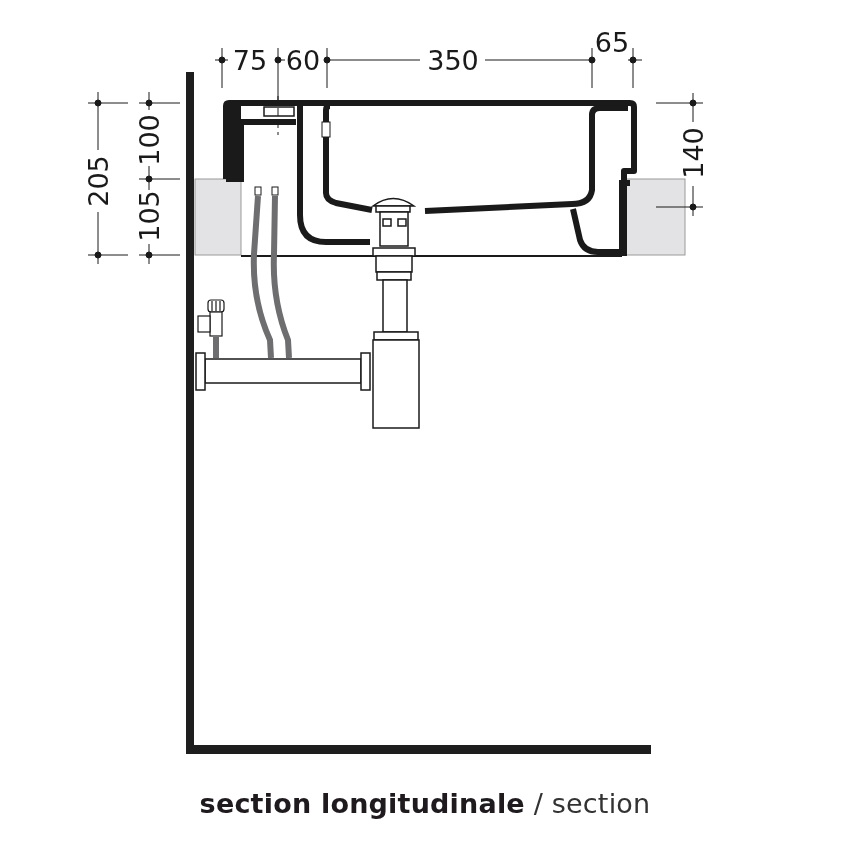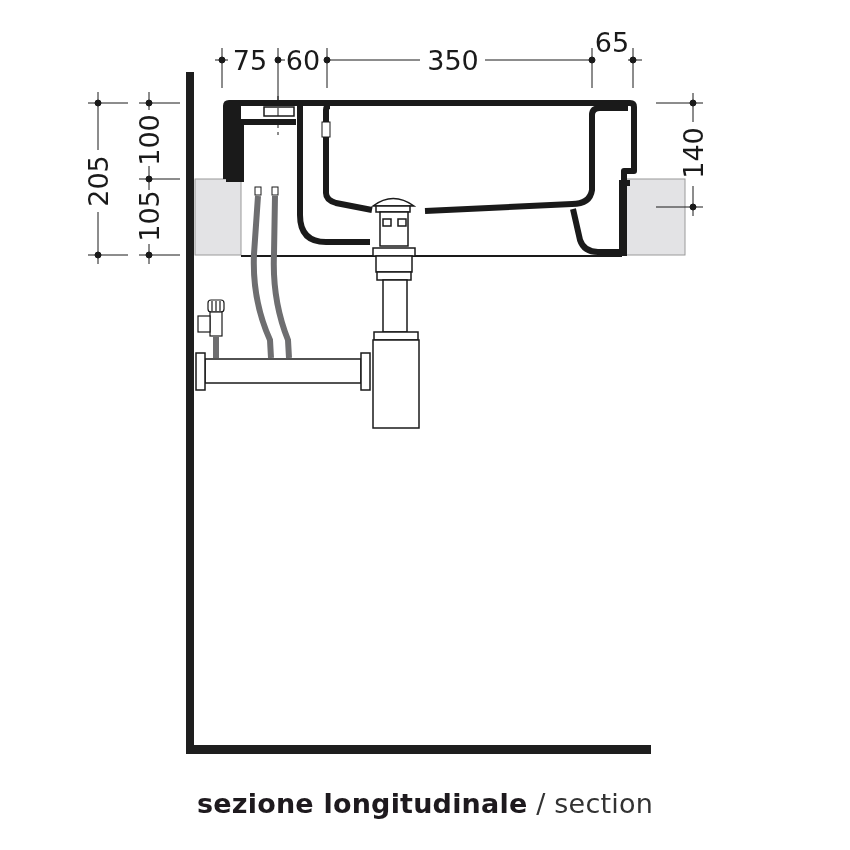--- a/index.html
+++ b/index.html
@@ -137,13 +137,13 @@
     <line x1="656" y1="103" x2="703" y2="103"></line>
     <line x1="693" y1="93" x2="693" y2="122"></line>
     <circle cx="693" cy="103" r="3"></circle>
     <line x1="656" y1="207" x2="703" y2="207"></line>
     <line x1="693" y1="186" x2="693" y2="216"></line>
     <circle cx="693" cy="207" r="3"></circle>
   </g>
   <text class="dim-text" transform="translate(703 153) rotate(-90)" text-anchor="middle">140</text>
 </svg>
 
-<div class="caption"><span class="bold">sezione longitudinale</span><span class="light"> / </span><span class="light">section</span></div>
+<div class="caption"><span class="bold">section longitudinale</span><span class="light"> / </span><span class="light">section</span></div>
 
 </body></html>

